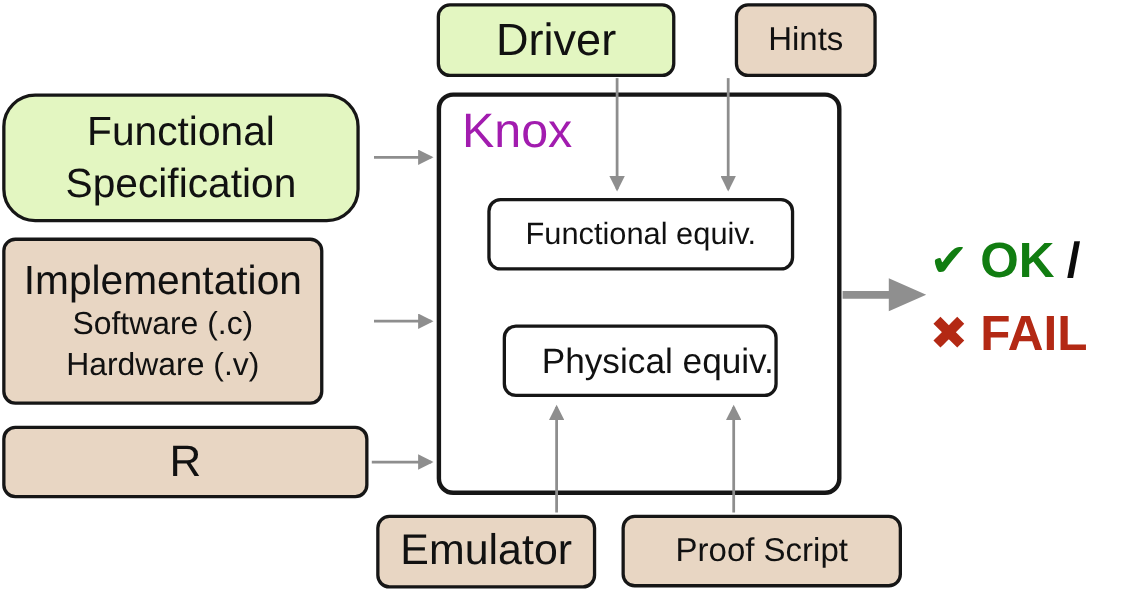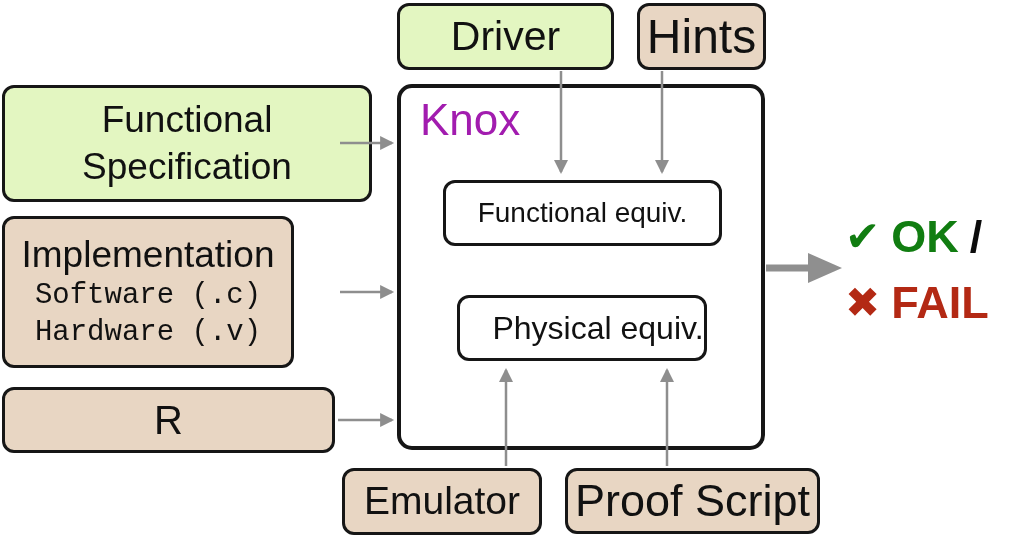--- a/index.html
+++ b/index.html
@@ -11,32 +11,32 @@
     position:absolute;box-sizing:border-box;
     border:3.5px solid #161616;border-radius:12px;
     display:flex;flex-direction:column;justify-content:center;
     text-align:center;color:#111;line-height:1.15;
   }
   .fill-green{background:#e3f6c1;}
   .fill-tan{background:#e8d6c3;}
   .fill-white{background:#ffffff;}
 
   .box-driver{left:397px;top:3px;width:217px;height:67px;font-size:41px;}
-  .box-hints{left:637px;top:3px;width:129px;height:67px;font-size:48px;}
-  .box-fspec{left:2px;top:85px;width:370px;height:117px;font-size:37px;line-height:1.26;padding:0 24px;}
+  .box-hints{left:668px;top:3px;width:129px;height:67px;font-size:30px;}
+  .box-fspec{left:2px;top:85px;width:325px;height:117px;font-size:37px;line-height:1.26;padding:0 24px;border-radius:30px;}
   .box-impl{left:2px;top:216px;width:292px;height:152px;}
   .impl-title{font-size:37px;line-height:1.2;}
-  .impl-detail{font-size:29px;line-height:1.28;font-family:Liberation Mono, monospace;}
+  .impl-detail{font-size:29px;line-height:1.28;}
   .box-r{left:2px;top:387px;width:333px;height:66px;font-size:40px;}
   .box-knox{left:397px;top:84px;width:368px;height:366px;border-radius:15px;border-width:4px;justify-content:flex-start;align-items:flex-start;}
   .knox-title{position:absolute;left:19px;top:7px;font-size:44px;color:#a21caf;}
   .box-fequiv{left:443px;top:180px;width:279px;height:66px;font-size:28px;}
   .box-pequiv{left:457px;top:295px;width:250px;height:66px;font-size:32px;padding-left:32px;}
   .box-emulator{left:342px;top:468px;width:200px;height:67px;font-size:39px;}
-  .box-proof{left:565px;top:468px;width:255px;height:66px;font-size:45px;}
+  .box-proof{left:565px;top:468px;width:255px;height:66px;font-size:30px;}
 
   .connector-layer{position:absolute;left:0;top:0;width:1022px;height:538px;pointer-events:none;}
   .arrow-line{stroke:#8e8e8e;stroke-width:2.5px;fill:none;}
 
   .result{
     position:absolute;left:845px;top:204px;width:177px;
     font-weight:bold;font-size:45px;line-height:66px;white-space:nowrap;
   }
   .result-row{display:flex;align-items:center;gap:11px;}
   .ok-color{color:#117d11;}

